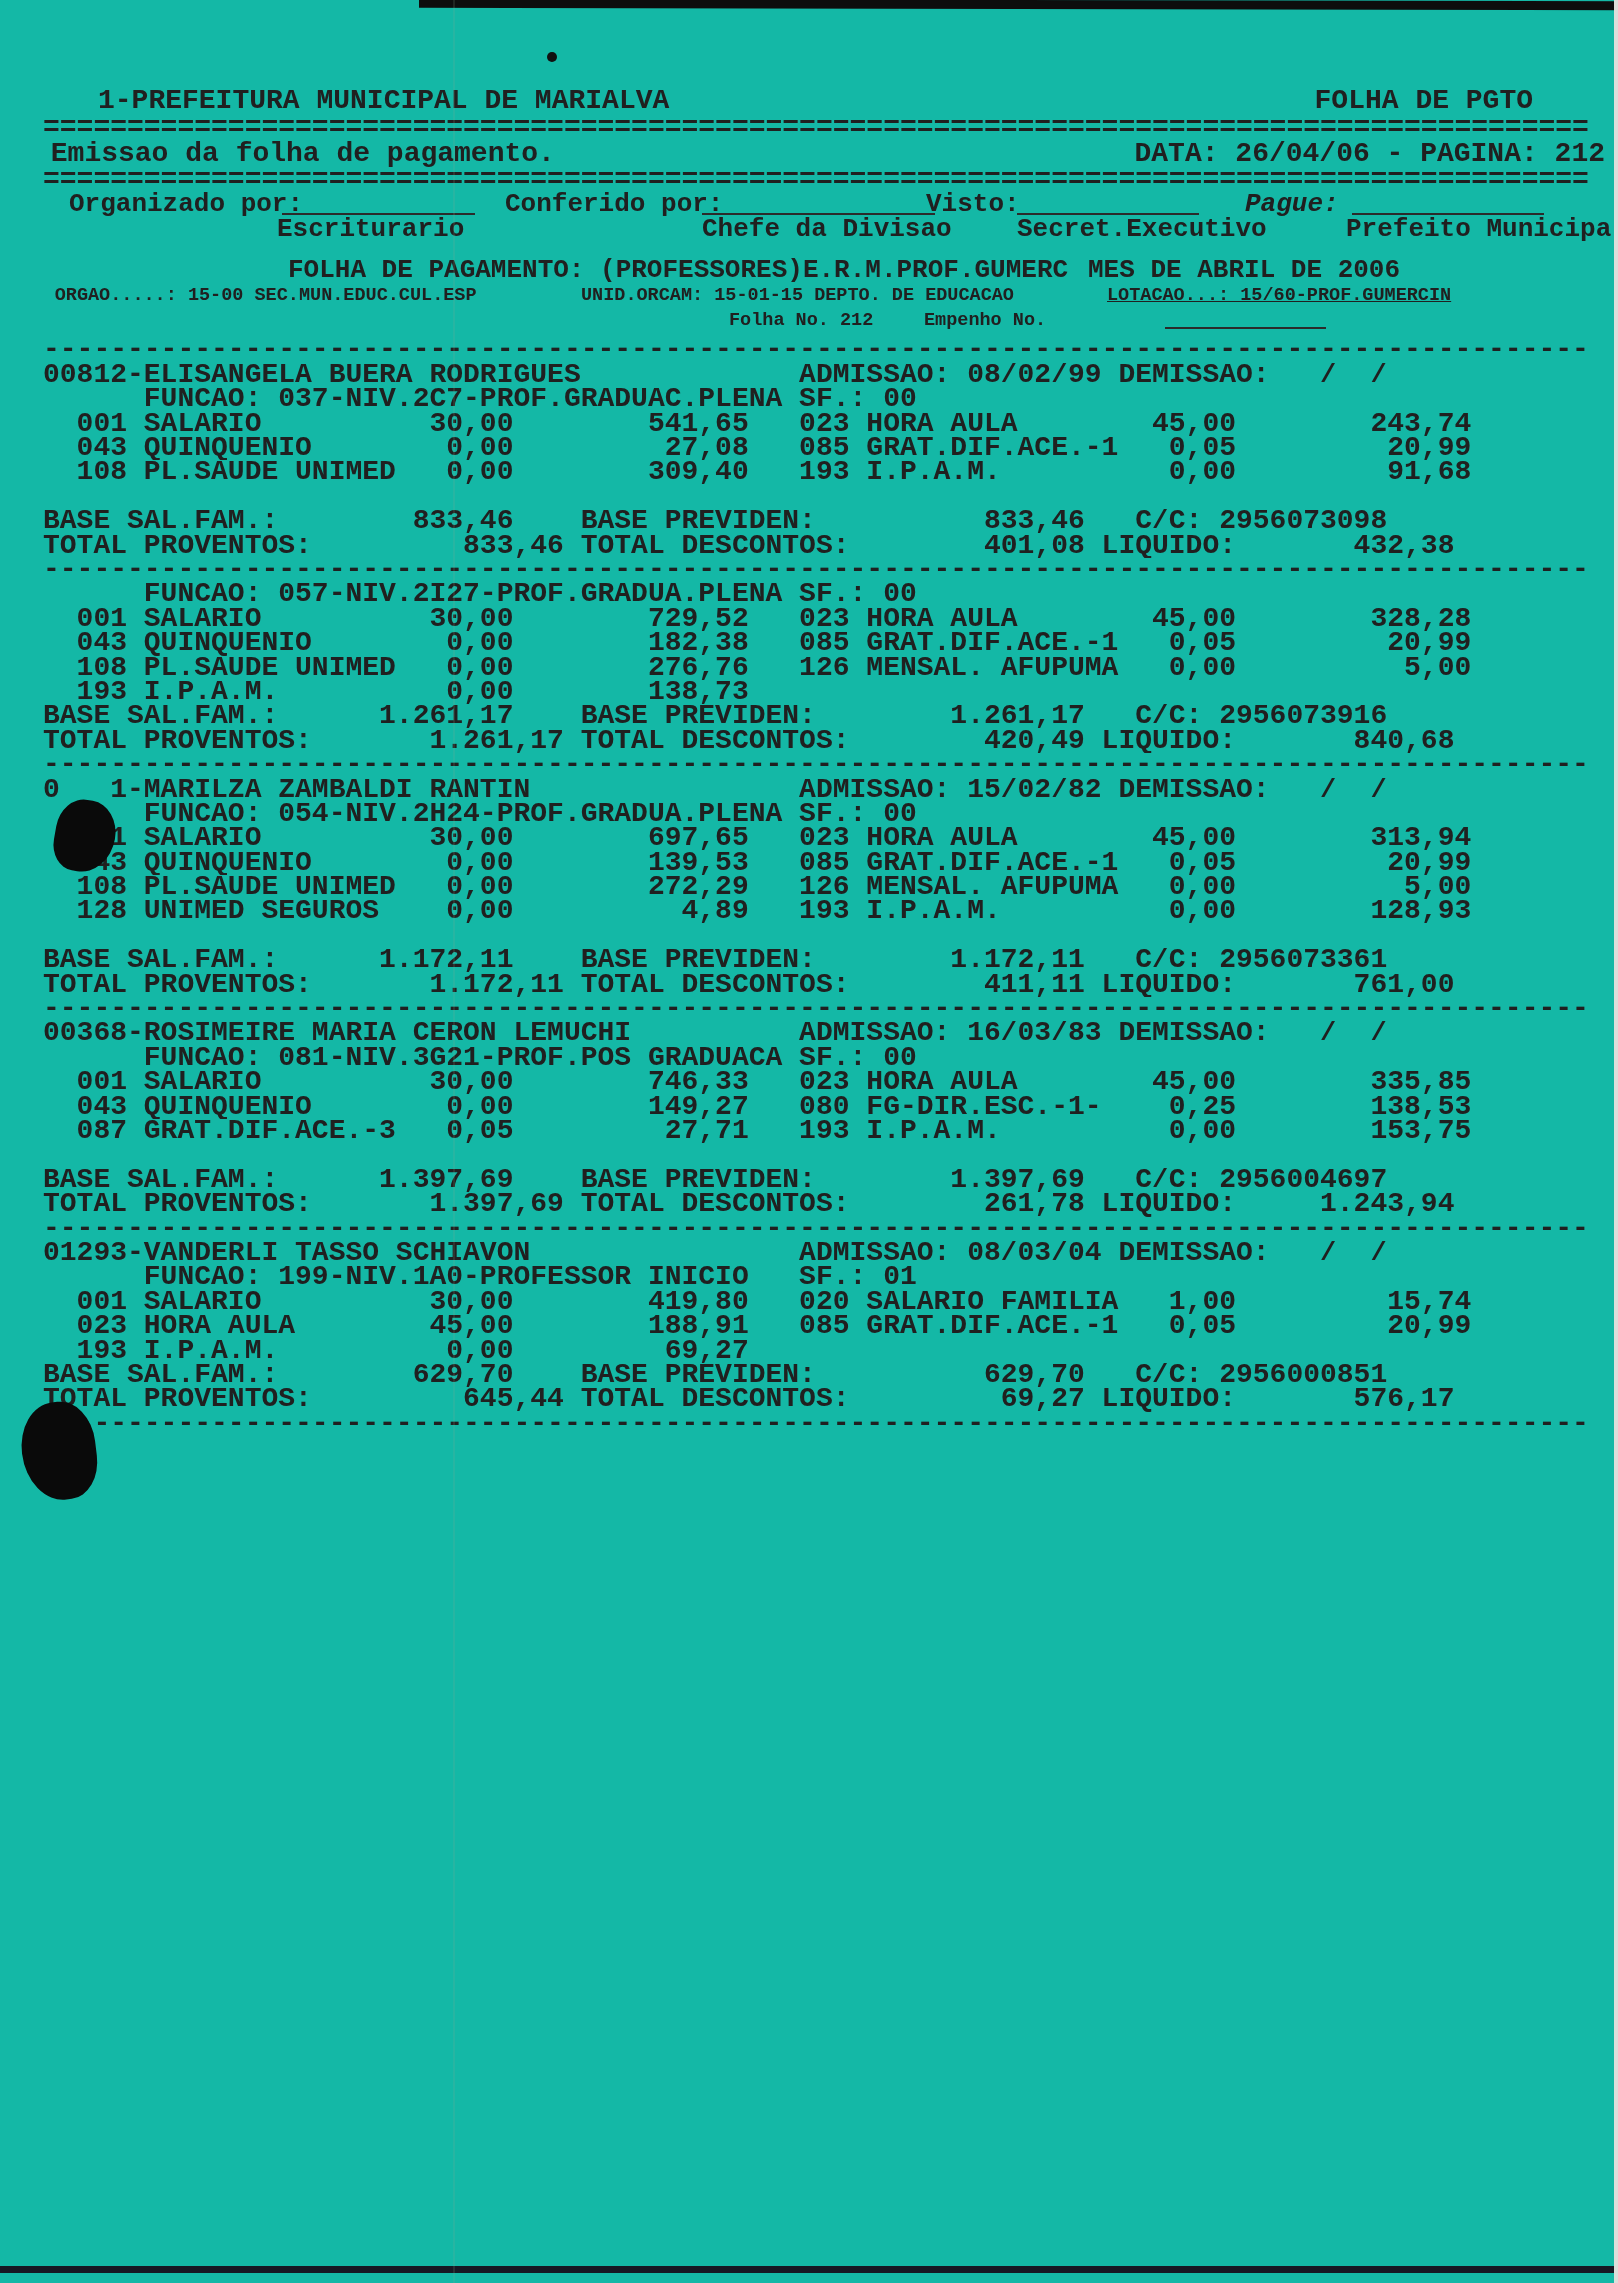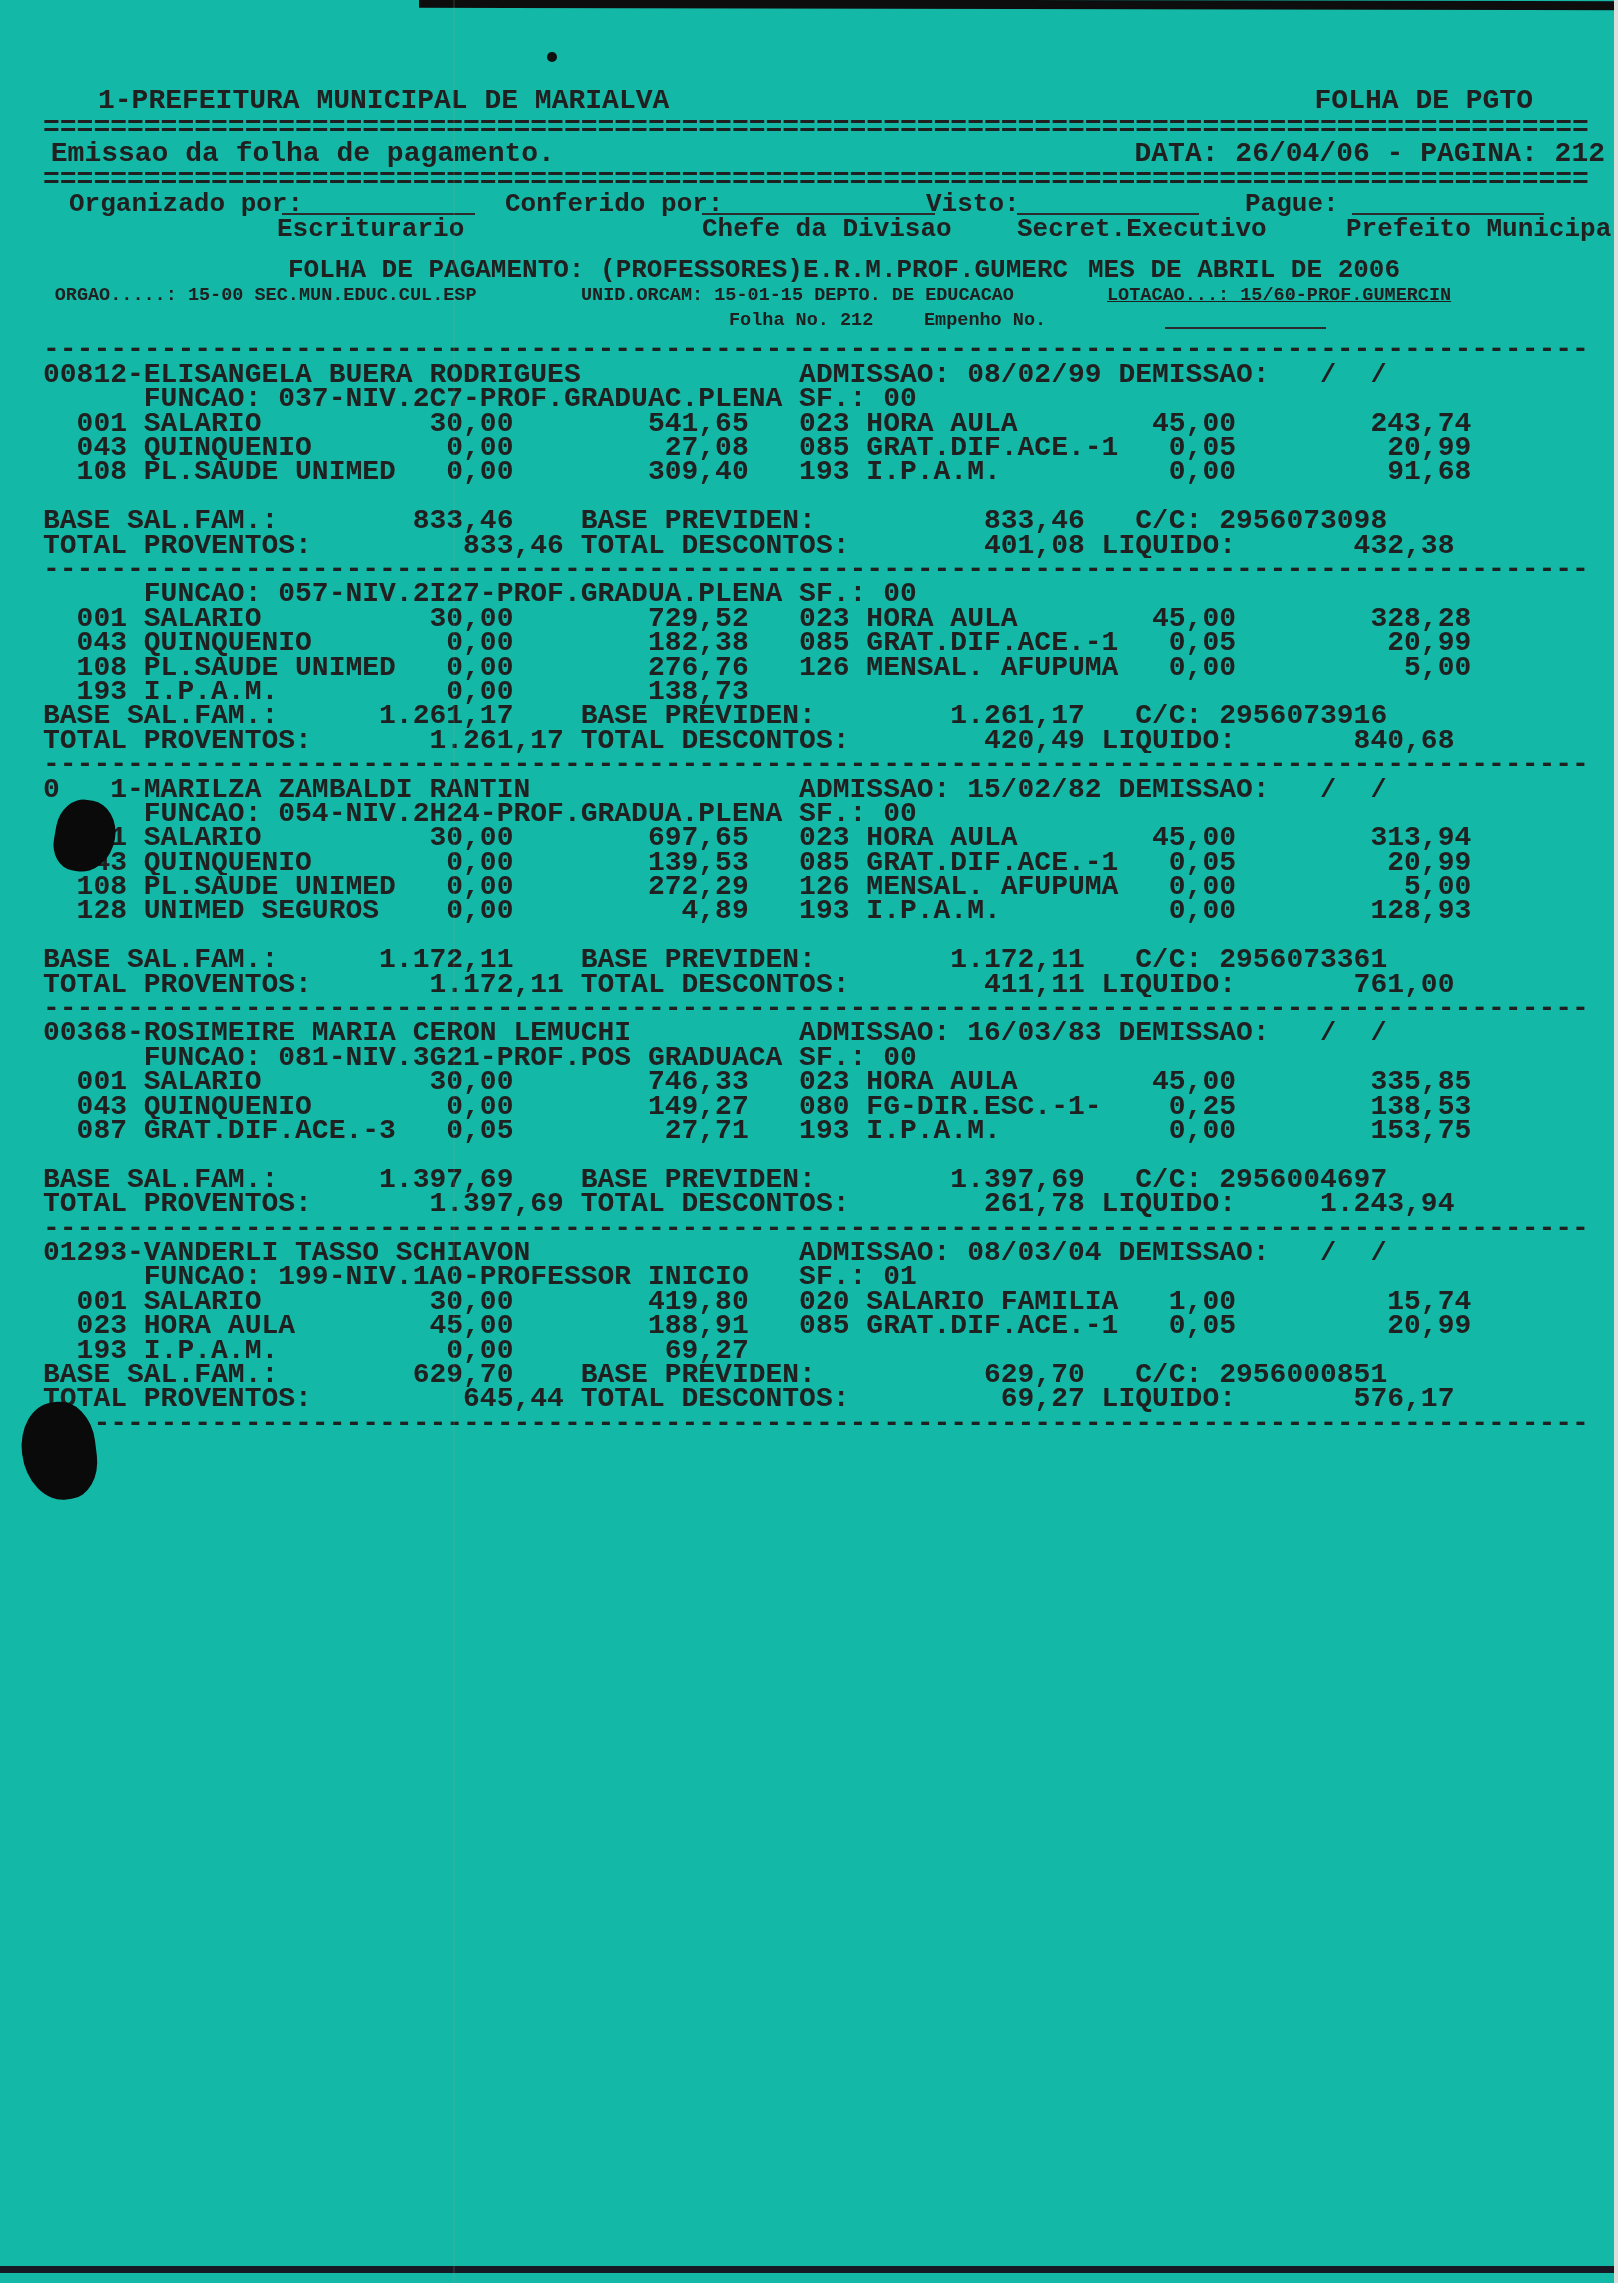--- a/index.html
+++ b/index.html
@@ -51,21 +51,21 @@
 
     <div class="mline r-eq">============================================================================================</div>
 
     <div class="row f23">
       <span class="abs" style="left:26px;">Organizado por:</span>
       <span class="sigline" style="left:239px;width:193px;"></span>
       <span class="abs" style="left:462px;">Conferido por:</span>
       <span class="sigline" style="left:659px;width:233px;"></span>
       <span class="abs" style="left:883px;">Visto:</span>
       <span class="sigline" style="left:974px;width:182px;"></span>
-      <span class="abs" style="left:1202px;">Pague:</span>
+      <span class="abs" style="left:1202px;font-style:italic;">Pague:</span>
       <span class="sigline" style="left:1309px;width:192px;"></span>
     </div>
 
     <div class="row f23">
       <span class="abs" style="left:234px;">Escriturario</span>
       <span class="abs" style="left:659px;">Chefe da Divisao</span>
       <span class="abs" style="left:974px;">Secret.Executivo</span>
       <span class="abs" style="left:1303px;">Prefeito Municipal</span>
     </div>
 

